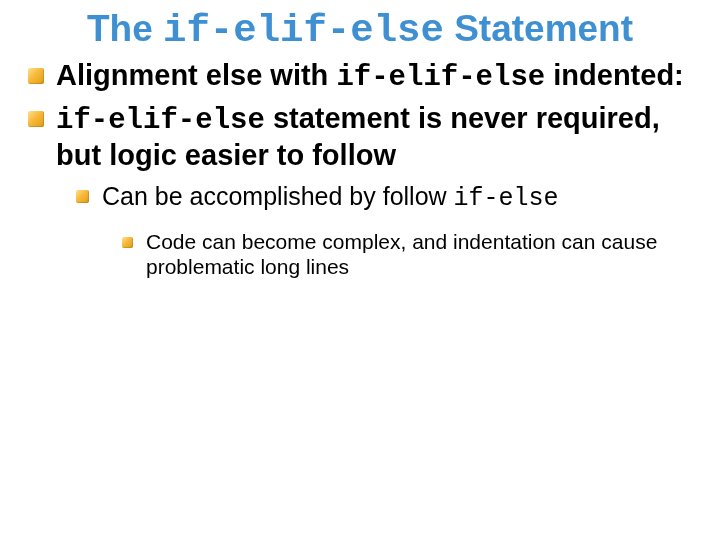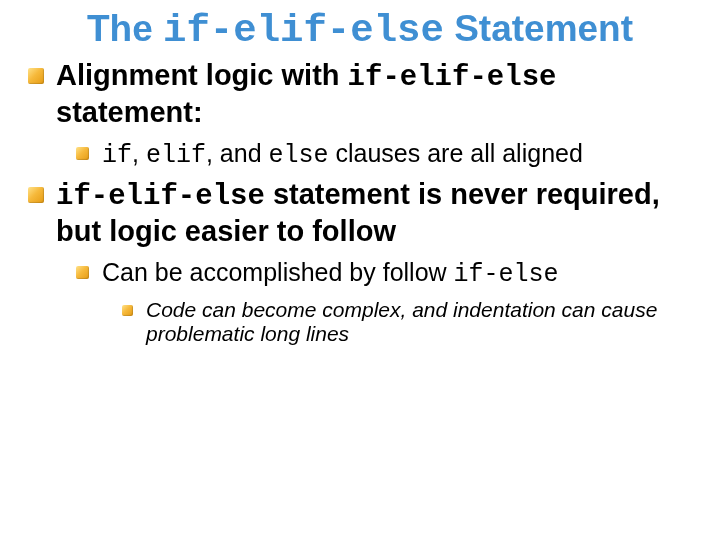--- a/index.html
+++ b/index.html
@@ -52,22 +52,21 @@
     font-weight: 400;
     margin-top: 10px;
   }
   .lv2 > li .mono { font-size: 25px; }
   .lv3 > li {
     position: relative;
     padding-left: 24px;
     font-size: 21px;
     line-height: 1.18;
     font-weight: 400;
-    margin-top: 8px;
-    font-style: italic;
+    margin-top: 16px;
   }
   .lv1 > li::before,
   .lv2 > li::before,
   .lv3 > li::before {
     content: "";
     position: absolute;
     left: 0;
     border-radius: 2px;
     background: linear-gradient(135deg, #ffe28a 0%, #f6b93b 45%, #e59b14 100%);
     box-shadow: inset -1px -1px 1px rgba(0,0,0,0.15);
@@ -84,26 +83,23 @@
 <div class="slide">
 
   <h1 class="title">
     <span>The </span><span class="mono">if-elif-else</span><span> Statement</span><br>
   </h1>
 
   <div class="body">
     <ul class="lv1">
 
       <li>
-        <span>Alignment logic with </span><span class="mono">if-elif-else</span><span> statement:</span>
+        <span>Alignment else with </span><span class="mono">if-elif-else</span><span> indented:</span>
 
         <ul class="lv2">
-          <li>
-            <span class="mono">if</span><span>, </span><span class="mono">elif</span><span>, and </span><span class="mono">else</span><span> clauses are all aligned</span>
-          </li>
         </ul>
       </li>
 
       <li>
         <span class="mono">if-elif-else</span><span> statement is never required, but logic easier to follow</span>
 
         <ul class="lv2">
           <li>
             <span>Can be accomplished by follow </span><span class="mono">if-else</span>
 

